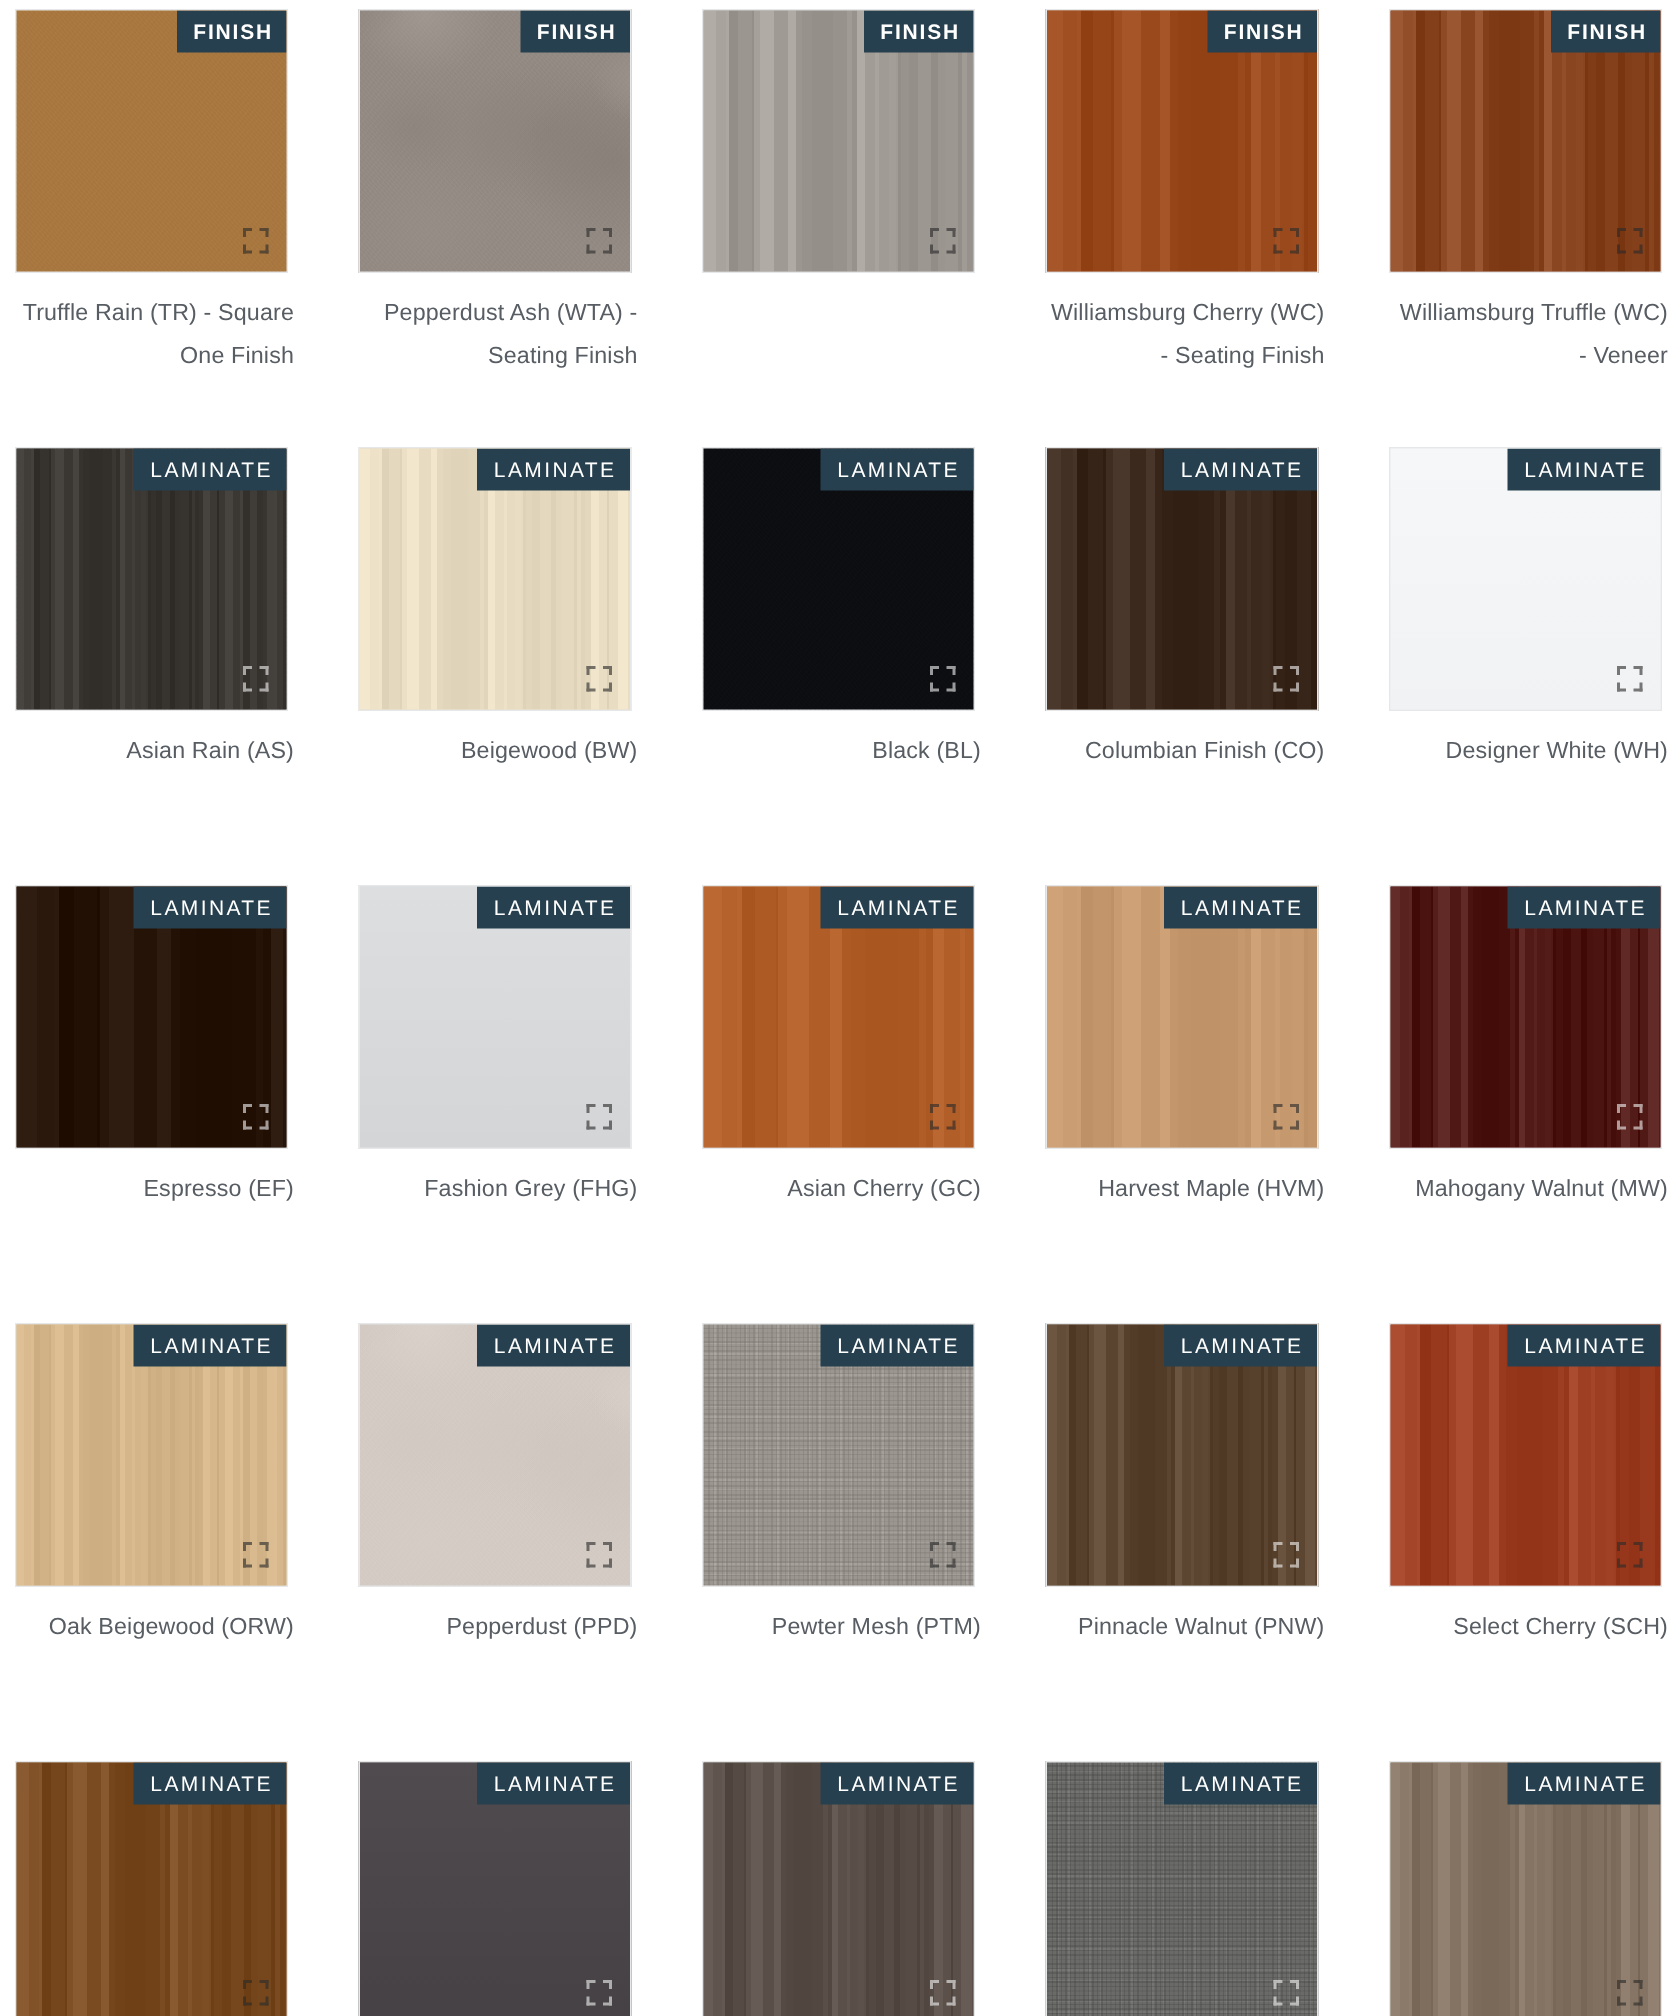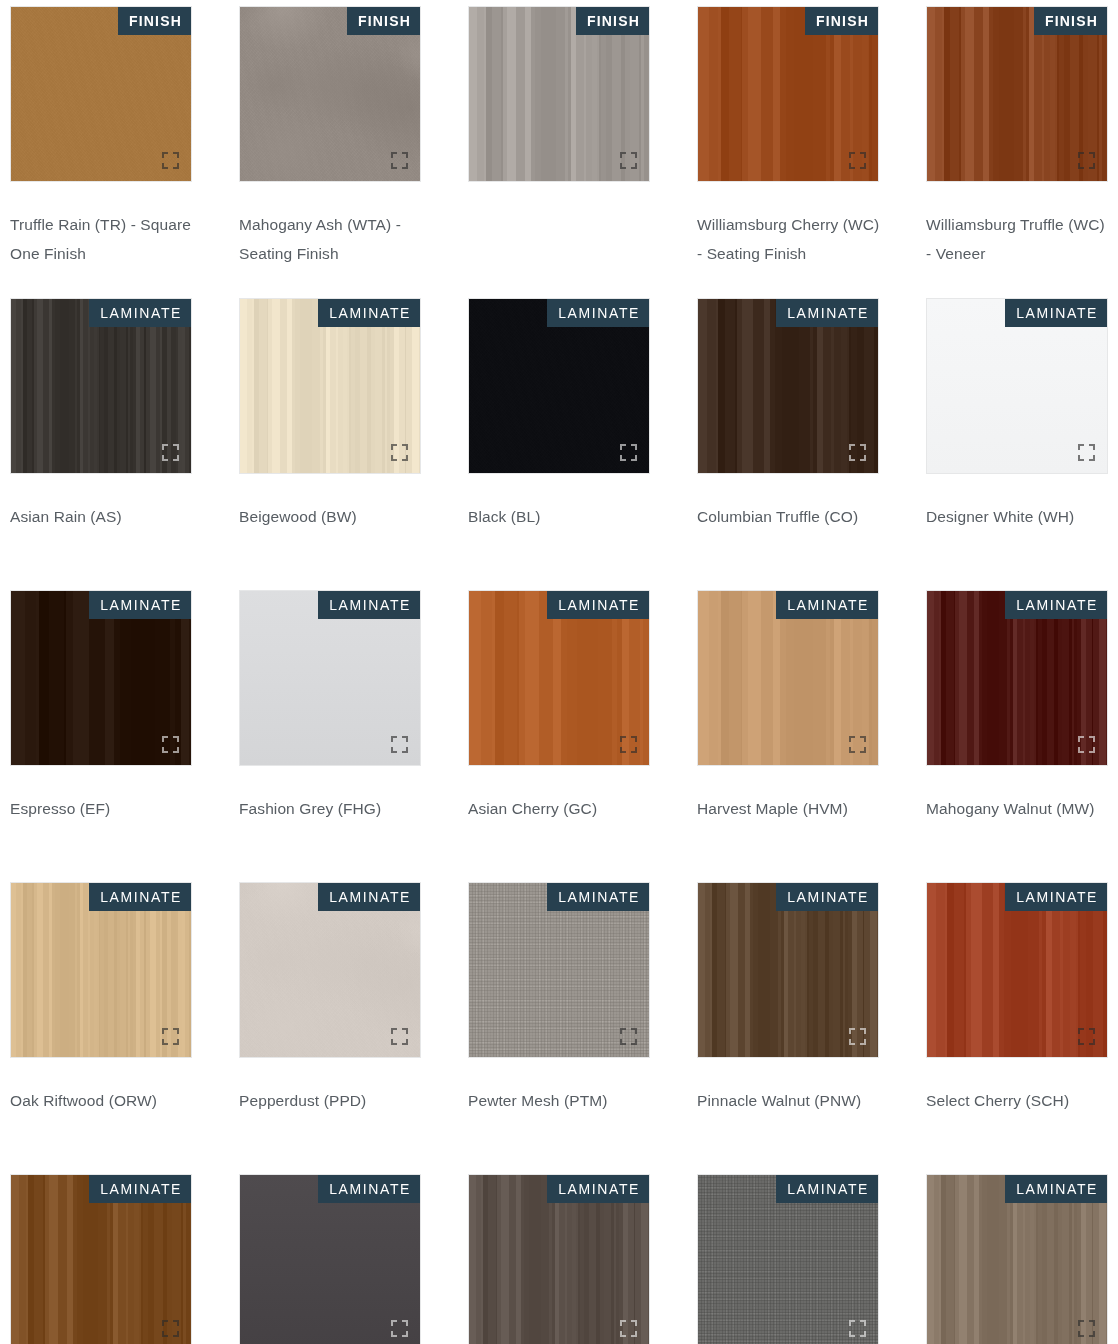--- a/index.html
+++ b/index.html
@@ -55,26 +55,27 @@
     position: absolute; width: 6px; height: 6px;
     border: 2px solid #2b2b2b;
   }
   .expand .tl { top:0; left:0; border-right:none; border-bottom:none; }
   .expand .tr { top:0; right:0; border-left:none; border-bottom:none; }
   .expand .bl { bottom:0; left:0; border-right:none; border-top:none; }
   .expand .br { bottom:0; right:0; border-left:none; border-top:none; }
   .expand.light span { border-color: #f0f0f0; }
 
   .label {
-    margin-top: 28px;
+    margin-top: 12px;
     font-size: 15.5px;
     line-height: 29px;
     color: #575d63;
     letter-spacing: .1px;
     width: 186px;
+    text-align: right;
   }
 </style>
 </head>
 <body>
 
 <div id="grid">
     <div class="cell">
       <div class="swatch" style="background-color: rgb(168, 120, 64);">
         <div class="tex" style="background: repeating-linear-gradient(47deg, rgba(154, 106, 50, 0.18) 0px, rgba(154, 106, 50, 0.18) 1px, transparent 1px, transparent 2px), repeating-linear-gradient(-51deg, rgba(182, 134, 78, 0.15) 0px, rgba(182, 134, 78, 0.15) 1px, transparent 1px, transparent 3px);"></div>
         <div class="badge finish">FINISH</div>
@@ -91,21 +92,21 @@
       <div class="swatch" style="background-color: rgb(148, 139, 132);">
         <div class="tex" style="background: radial-gradient(27% 24% at -1.2% -4.9%, rgba(139, 130, 123, 0.55) 0%, rgba(139, 130, 123, 0) 70%), radial-gradient(41% 37% at 47.6% 45.9%, rgba(141, 132, 125, 0.55) 0%, rgba(141, 132, 125, 0) 70%), radial-gradient(38% 34% at 24.2% 1.3%, rgba(170, 161, 154, 0.55) 0%, rgba(170, 161, 154, 0) 70%), radial-gradient(25% 23% at 99.6% -2.9%, rgba(162, 153, 146, 0.55) 0%, rgba(162, 153, 146, 0) 70%), radial-gradient(23% 21% at 101.8% 27.5%, rgba(160, 151, 144, 0.55) 0%, rgba(160, 151, 144, 0) 70%), radial-gradient(54% 49% at 94% 58%, rgba(130, 121, 114, 0.55) 0%, rgba(130, 121, 114, 0) 70%), radial-gradient(46% 41% at 69.1% 46.4%, rgba(135, 126, 119, 0.55) 0%, rgba(135, 126, 119, 0) 70%), radial-gradient(37% 33% at 25.5% 83.5%, rgba(152, 143, 136, 0.55) 0%, rgba(152, 143, 136, 0) 70%), radial-gradient(28% 25% at 20.1% 45%, rgba(138, 129, 122, 0.55) 0%, rgba(138, 129, 122, 0) 70%), repeating-linear-gradient(47deg, rgba(132, 123, 116, 0.18) 0px, rgba(132, 123, 116, 0.18) 1px, transparent 1px, transparent 2px), repeating-linear-gradient(-51deg, rgba(164, 155, 148, 0.15) 0px, rgba(164, 155, 148, 0.15) 1px, transparent 1px, transparent 3px);"></div>
         <div class="badge finish">FINISH</div>
         <div class="expand">
           <span class="tl"></span>
           <span class="tr"></span>
           <span class="bl"></span>
           <span class="br"></span>
         </div>
       </div>
-      <div class="label">Mahogany Ash (WTA) - Seating Finish</div>
+      <div class="label">Pepperdust Ash (WTA) - Seating Finish</div>
     </div>
     <div class="cell">
       <div class="swatch" style="background-color: rgb(162, 156, 151);">
         <div class="tex" style="background: linear-gradient(90deg, rgb(178, 172, 167) 0%, rgb(178, 172, 167) 4.48%, rgb(169, 163, 158) 4.48%, rgb(169, 163, 158) 8.31%, rgb(173, 167, 162) 8.31%, rgb(173, 167, 162) 9.54%, rgb(148, 142, 137) 9.54%, rgb(148, 142, 137) 12.92%, rgb(156, 150, 145) 12.92%, rgb(156, 150, 145) 17.83%, rgb(149, 143, 138) 17.83%, rgb(149, 143, 138) 18.69%, rgb(166, 160, 155) 18.69%, rgb(166, 160, 155) 20.92%, rgb(177, 171, 166) 20.92%, rgb(177, 171, 166) 26.27%, rgb(160, 154, 149) 26.27%, rgb(160, 154, 149) 31.36%, rgb(176, 170, 165) 31.36%, rgb(176, 170, 165) 34.36%, rgb(156, 150, 145) 34.36%, rgb(156, 150, 145) 36.65%, rgb(152, 146, 141) 36.65%, rgb(152, 146, 141) 40.15%, rgb(149, 143, 138) 40.15%, rgb(149, 143, 138) 45.3%, rgb(149, 143, 138) 45.3%, rgb(149, 143, 138) 48.07%, rgb(152, 146, 141) 48.07%, rgb(152, 146, 141) 53.19%, rgb(161, 155, 150) 53.19%, rgb(161, 155, 150) 55.03%, rgb(152, 146, 141) 55.03%, rgb(152, 146, 141) 56.88%, rgb(177, 171, 166) 56.88%, rgb(177, 171, 166) 59.72%, rgb(162, 156, 151) 59.72%, rgb(162, 156, 151) 63.65%, rgb(169, 163, 158) 63.65%, rgb(169, 163, 158) 65%, rgb(161, 155, 150) 65%, rgb(161, 155, 150) 68.54%, rgb(164, 158, 153) 68.54%, rgb(164, 158, 153) 71.14%, rgb(161, 155, 150) 71.14%, rgb(161, 155, 150) 71.99%, rgb(148, 142, 137) 71.99%, rgb(148, 142, 137) 73.14%, rgb(153, 147, 142) 73.14%, rgb(153, 147, 142) 76.07%, rgb(149, 143, 138) 76.07%, rgb(149, 143, 138) 79.6%, rgb(157, 151, 146) 79.6%, rgb(157, 151, 146) 84.22%, rgb(147, 141, 136) 84.22%, rgb(147, 141, 136) 86.75%, rgb(155, 149, 144) 86.75%, rgb(155, 149, 144) 89.3%, rgb(157, 151, 146) 89.3%, rgb(157, 151, 146) 94.37%, rgb(148, 142, 137) 94.37%, rgb(148, 142, 137) 95.78%, rgb(161, 155, 150) 95.78%, rgb(161, 155, 150) 97.49%, rgb(151, 145, 140) 97.49%, rgb(151, 145, 140) 99.38%, rgb(154, 148, 143) 99.38%, rgb(154, 148, 143) 100%), radial-gradient(27% 24% at -1.2% -4.9%, rgba(156, 150, 145, 0.55) 0%, rgba(156, 150, 145, 0) 70%), radial-gradient(41% 37% at 47.6% 45.9%, rgba(158, 152, 147, 0.55) 0%, rgba(158, 152, 147, 0) 70%), radial-gradient(38% 34% at 24.2% 1.3%, rgba(176, 170, 165, 0.55) 0%, rgba(176, 170, 165, 0) 70%), radial-gradient(25% 23% at 99.6% -2.9%, rgba(171, 165, 160, 0.55) 0%, rgba(171, 165, 160, 0) 70%), radial-gradient(23% 21% at 101.8% 27.5%, rgba(170, 164, 159, 0.55) 0%, rgba(170, 164, 159, 0) 70%), radial-gradient(54% 49% at 94% 58%, rgba(151, 145, 140, 0.55) 0%, rgba(151, 145, 140, 0) 70%), radial-gradient(46% 41% at 69.1% 46.4%, rgba(154, 148, 143, 0.55) 0%, rgba(154, 148, 143, 0) 70%), radial-gradient(37% 33% at 25.5% 83.5%, rgba(165, 159, 154, 0.55) 0%, rgba(165, 159, 154, 0) 70%), radial-gradient(28% 25% at 20.1% 45%, rgba(156, 150, 145, 0.55) 0%, rgba(156, 150, 145, 0) 70%);"></div>
         <div class="badge finish">FINISH</div>
         <div class="expand">
           <span class="tl"></span>
           <span class="tr"></span>
           <span class="bl"></span>
           <span class="br"></span>
@@ -181,21 +182,21 @@
       <div class="swatch" style="background-color: rgb(61, 42, 30);">
         <div class="tex" style="background: linear-gradient(90deg, rgb(75, 56, 44) 0%, rgb(75, 56, 44) 5.26%, rgb(67, 48, 36) 5.26%, rgb(67, 48, 36) 9.74%, rgb(71, 52, 40) 9.74%, rgb(71, 52, 40) 11.09%, rgb(48, 29, 17) 11.09%, rgb(48, 29, 17) 15.02%, rgb(55, 36, 24) 15.02%, rgb(55, 36, 24) 20.8%, rgb(49, 30, 18) 20.8%, rgb(49, 30, 18) 21.71%, rgb(64, 45, 33) 21.71%, rgb(64, 45, 33) 24.26%, rgb(74, 55, 43) 24.26%, rgb(74, 55, 43) 30.57%, rgb(60, 41, 29) 30.57%, rgb(60, 41, 29) 36.56%, rgb(73, 54, 42) 36.56%, rgb(73, 54, 42) 40.04%, rgb(56, 37, 25) 40.04%, rgb(56, 37, 25) 42.66%, rgb(52, 33, 21) 42.66%, rgb(52, 33, 21) 46.74%, rgb(50, 31, 19) 46.74%, rgb(50, 31, 19) 52.79%, rgb(50, 31, 19) 52.79%, rgb(50, 31, 19) 56%, rgb(52, 33, 21) 56%, rgb(52, 33, 21) 62.02%, rgb(60, 41, 29) 62.02%, rgb(60, 41, 29) 64.11%, rgb(53, 34, 22) 64.11%, rgb(53, 34, 22) 66.22%, rgb(74, 55, 43) 66.22%, rgb(74, 55, 43) 69.51%, rgb(61, 42, 30) 69.51%, rgb(61, 42, 30) 74.1%, rgb(67, 48, 36) 74.1%, rgb(67, 48, 36) 75.6%, rgb(60, 41, 29) 75.6%, rgb(60, 41, 29) 79.72%, rgb(63, 44, 32) 79.72%, rgb(63, 44, 32) 82.72%, rgb(60, 41, 29) 82.72%, rgb(60, 41, 29) 83.63%, rgb(49, 30, 18) 83.63%, rgb(49, 30, 18) 84.89%, rgb(53, 34, 22) 84.89%, rgb(53, 34, 22) 88.29%, rgb(50, 31, 19) 88.29%, rgb(50, 31, 19) 92.41%, rgb(56, 37, 25) 92.41%, rgb(56, 37, 25) 97.83%, rgb(48, 29, 17) 97.83%, rgb(48, 29, 17) 100%), radial-gradient(27% 24% at -1.2% -4.9%, rgba(55, 36, 24, 0.55) 0%, rgba(55, 36, 24, 0) 70%), radial-gradient(41% 37% at 47.6% 45.9%, rgba(57, 38, 26, 0.55) 0%, rgba(57, 38, 26, 0) 70%), radial-gradient(38% 34% at 24.2% 1.3%, rgba(75, 56, 44, 0.55) 0%, rgba(75, 56, 44, 0) 70%), radial-gradient(25% 23% at 99.6% -2.9%, rgba(70, 51, 39, 0.55) 0%, rgba(70, 51, 39, 0) 70%), radial-gradient(23% 21% at 101.8% 27.5%, rgba(69, 50, 38, 0.55) 0%, rgba(69, 50, 38, 0) 70%), radial-gradient(54% 49% at 94% 58%, rgba(50, 31, 19, 0.55) 0%, rgba(50, 31, 19, 0) 70%), radial-gradient(46% 41% at 69.1% 46.4%, rgba(53, 34, 22, 0.55) 0%, rgba(53, 34, 22, 0) 70%), radial-gradient(37% 33% at 25.5% 83.5%, rgba(64, 45, 33, 0.55) 0%, rgba(64, 45, 33, 0) 70%), radial-gradient(28% 25% at 20.1% 45%, rgba(55, 36, 24, 0.55) 0%, rgba(55, 36, 24, 0) 70%);"></div>
         <div class="badge">LAMINATE</div>
         <div class="expand light">
           <span class="tl"></span>
           <span class="tr"></span>
           <span class="bl"></span>
           <span class="br"></span>
         </div>
       </div>
-      <div class="label">Columbian Truffle (CO)</div>
+      <div class="label">Columbian Finish (CO)</div>
     </div>
     <div class="cell">
       <div class="swatch" style="background-color: rgb(244, 245, 246);">
         <div class="tex" style="background: linear-gradient(rgb(246, 247, 248) 0%, rgb(241, 242, 243) 100%);"></div>
         <div class="badge">LAMINATE</div>
         <div class="expand">
           <span class="tl"></span>
           <span class="tr"></span>
           <span class="bl"></span>
           <span class="br"></span>
@@ -272,21 +273,21 @@
       <div class="swatch" style="background-color: rgb(212, 182, 138);">
         <div class="tex" style="background: linear-gradient(90deg, rgb(222, 192, 148) 0%, rgb(222, 192, 148) 2.93%, rgb(216, 186, 142) 2.93%, rgb(216, 186, 142) 5.47%, rgb(219, 189, 145) 5.47%, rgb(219, 189, 145) 6.44%, rgb(203, 173, 129) 6.44%, rgb(203, 173, 129) 8.71%, rgb(208, 178, 134) 8.71%, rgb(208, 178, 134) 11.9%, rgb(204, 174, 130) 11.9%, rgb(204, 174, 130) 12.65%, rgb(214, 184, 140) 12.65%, rgb(214, 184, 140) 14.23%, rgb(221, 191, 147) 14.23%, rgb(221, 191, 147) 17.68%, rgb(211, 181, 137) 17.68%, rgb(211, 181, 137) 20.98%, rgb(221, 191, 147) 20.98%, rgb(221, 191, 147) 23.02%, rgb(208, 178, 134) 23.02%, rgb(208, 178, 134) 24.63%, rgb(206, 176, 132) 24.63%, rgb(206, 176, 132) 26.97%, rgb(204, 174, 130) 26.97%, rgb(204, 174, 130) 30.3%, rgb(204, 174, 130) 30.3%, rgb(204, 174, 130) 32.2%, rgb(205, 175, 131) 32.2%, rgb(205, 175, 131) 35.51%, rgb(211, 181, 137) 35.51%, rgb(211, 181, 137) 36.86%, rgb(206, 176, 132) 36.86%, rgb(206, 176, 132) 38.21%, rgb(221, 191, 147) 38.21%, rgb(221, 191, 147) 40.15%, rgb(212, 182, 138) 40.15%, rgb(212, 182, 138) 42.75%, rgb(217, 187, 143) 42.75%, rgb(217, 187, 143) 43.8%, rgb(211, 181, 137) 43.8%, rgb(211, 181, 137) 46.16%, rgb(213, 183, 139) 46.16%, rgb(213, 183, 139) 47.96%, rgb(212, 182, 138) 47.96%, rgb(212, 182, 138) 48.72%, rgb(203, 173, 129) 48.72%, rgb(203, 173, 129) 49.65%, rgb(207, 177, 133) 49.65%, rgb(207, 177, 133) 51.64%, rgb(204, 174, 130) 51.64%, rgb(204, 174, 130) 54%, rgb(209, 179, 135) 54%, rgb(209, 179, 135) 57.01%, rgb(202, 172, 128) 57.01%, rgb(202, 172, 128) 58.77%, rgb(207, 177, 133) 58.77%, rgb(207, 177, 133) 60.54%, rgb(209, 179, 135) 60.54%, rgb(209, 179, 135) 63.82%, rgb(203, 173, 129) 63.82%, rgb(203, 173, 129) 64.91%, rgb(211, 181, 137) 64.91%, rgb(211, 181, 137) 66.17%, rgb(205, 175, 131) 66.17%, rgb(205, 175, 131) 67.55%, rgb(207, 177, 133) 67.55%, rgb(207, 177, 133) 69.2%, rgb(220, 190, 146) 69.2%, rgb(220, 190, 146) 71.67%, rgb(213, 183, 139) 71.67%, rgb(213, 183, 139) 74.14%, rgb(202, 172, 128) 74.14%, rgb(202, 172, 128) 74.84%, rgb(212, 182, 138) 74.84%, rgb(212, 182, 138) 77.36%, rgb(222, 192, 148) 77.36%, rgb(222, 192, 148) 80.37%, rgb(212, 182, 138) 80.37%, rgb(212, 182, 138) 82.93%, rgb(219, 189, 145) 82.93%, rgb(219, 189, 145) 83.91%, rgb(206, 176, 132) 83.91%, rgb(206, 176, 132) 86.45%, rgb(216, 186, 142) 86.45%, rgb(216, 186, 142) 89.07%, rgb(208, 178, 134) 89.07%, rgb(208, 178, 134) 91.45%, rgb(209, 179, 135) 91.45%, rgb(209, 179, 135) 92.76%, rgb(219, 189, 145) 92.76%, rgb(219, 189, 145) 95.27%, rgb(220, 190, 146) 95.27%, rgb(220, 190, 146) 96.57%, rgb(213, 183, 139) 96.57%, rgb(213, 183, 139) 98.7%, rgb(205, 175, 131) 98.7%, rgb(205, 175, 131) 100%), radial-gradient(27% 24% at -1.2% -4.9%, rgba(209, 179, 135, 0.55) 0%, rgba(209, 179, 135, 0) 70%), radial-gradient(41% 37% at 47.6% 45.9%, rgba(209, 179, 135, 0.55) 0%, rgba(209, 179, 135, 0) 70%), radial-gradient(38% 34% at 24.2% 1.3%, rgba(220, 190, 146, 0.55) 0%, rgba(220, 190, 146, 0) 70%), radial-gradient(25% 23% at 99.6% -2.9%, rgba(217, 187, 143, 0.55) 0%, rgba(217, 187, 143, 0) 70%), radial-gradient(23% 21% at 101.8% 27.5%, rgba(217, 187, 143, 0.55) 0%, rgba(217, 187, 143, 0) 70%), radial-gradient(54% 49% at 94% 58%, rgba(206, 176, 132, 0.55) 0%, rgba(206, 176, 132, 0) 70%), radial-gradient(46% 41% at 69.1% 46.4%, rgba(207, 177, 133, 0.55) 0%, rgba(207, 177, 133, 0) 70%), radial-gradient(37% 33% at 25.5% 83.5%, rgba(213, 183, 139, 0.55) 0%, rgba(213, 183, 139, 0) 70%), radial-gradient(28% 25% at 20.1% 45%, rgba(209, 179, 135, 0.55) 0%, rgba(209, 179, 135, 0) 70%);"></div>
         <div class="badge">LAMINATE</div>
         <div class="expand">
           <span class="tl"></span>
           <span class="tr"></span>
           <span class="bl"></span>
           <span class="br"></span>
         </div>
       </div>
-      <div class="label">Oak Riftwood (ORW)</div>
+      <div class="label">Oak Beigewood (ORW)</div>
     </div>
     <div class="cell">
       <div class="swatch" style="background-color: rgb(211, 203, 196);">
         <div class="tex" style="background: radial-gradient(27% 24% at -1.2% -4.9%, rgba(207, 199, 192, 0.55) 0%, rgba(207, 199, 192, 0) 70%), radial-gradient(41% 37% at 47.6% 45.9%, rgba(208, 200, 193, 0.55) 0%, rgba(208, 200, 193, 0) 70%), radial-gradient(38% 34% at 24.2% 1.3%, rgba(221, 213, 206, 0.55) 0%, rgba(221, 213, 206, 0) 70%), radial-gradient(25% 23% at 99.6% -2.9%, rgba(217, 209, 202, 0.55) 0%, rgba(217, 209, 202, 0) 70%), radial-gradient(23% 21% at 101.8% 27.5%, rgba(217, 209, 202, 0.55) 0%, rgba(217, 209, 202, 0) 70%), radial-gradient(54% 49% at 94% 58%, rgba(203, 195, 188, 0.55) 0%, rgba(203, 195, 188, 0) 70%), radial-gradient(46% 41% at 69.1% 46.4%, rgba(205, 197, 190, 0.55) 0%, rgba(205, 197, 190, 0) 70%), radial-gradient(37% 33% at 25.5% 83.5%, rgba(213, 205, 198, 0.55) 0%, rgba(213, 205, 198, 0) 70%), radial-gradient(28% 25% at 20.1% 45%, rgba(207, 199, 192, 0.55) 0%, rgba(207, 199, 192, 0) 70%), repeating-linear-gradient(47deg, rgba(203, 195, 188, 0.18) 0px, rgba(203, 195, 188, 0.18) 1px, transparent 1px, transparent 2px), repeating-linear-gradient(-51deg, rgba(219, 211, 204, 0.15) 0px, rgba(219, 211, 204, 0.15) 1px, transparent 1px, transparent 3px);"></div>
         <div class="badge">LAMINATE</div>
         <div class="expand">
           <span class="tl"></span>
           <span class="tr"></span>
           <span class="bl"></span>
           <span class="br"></span>

